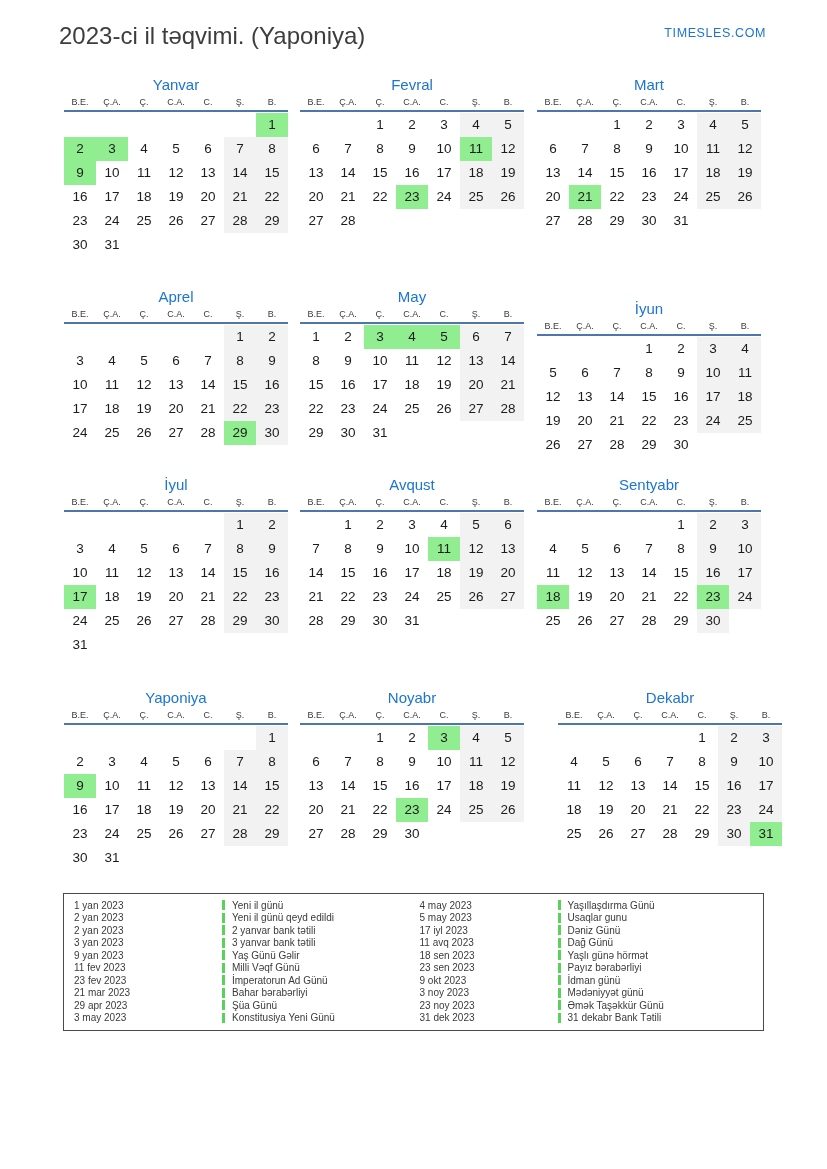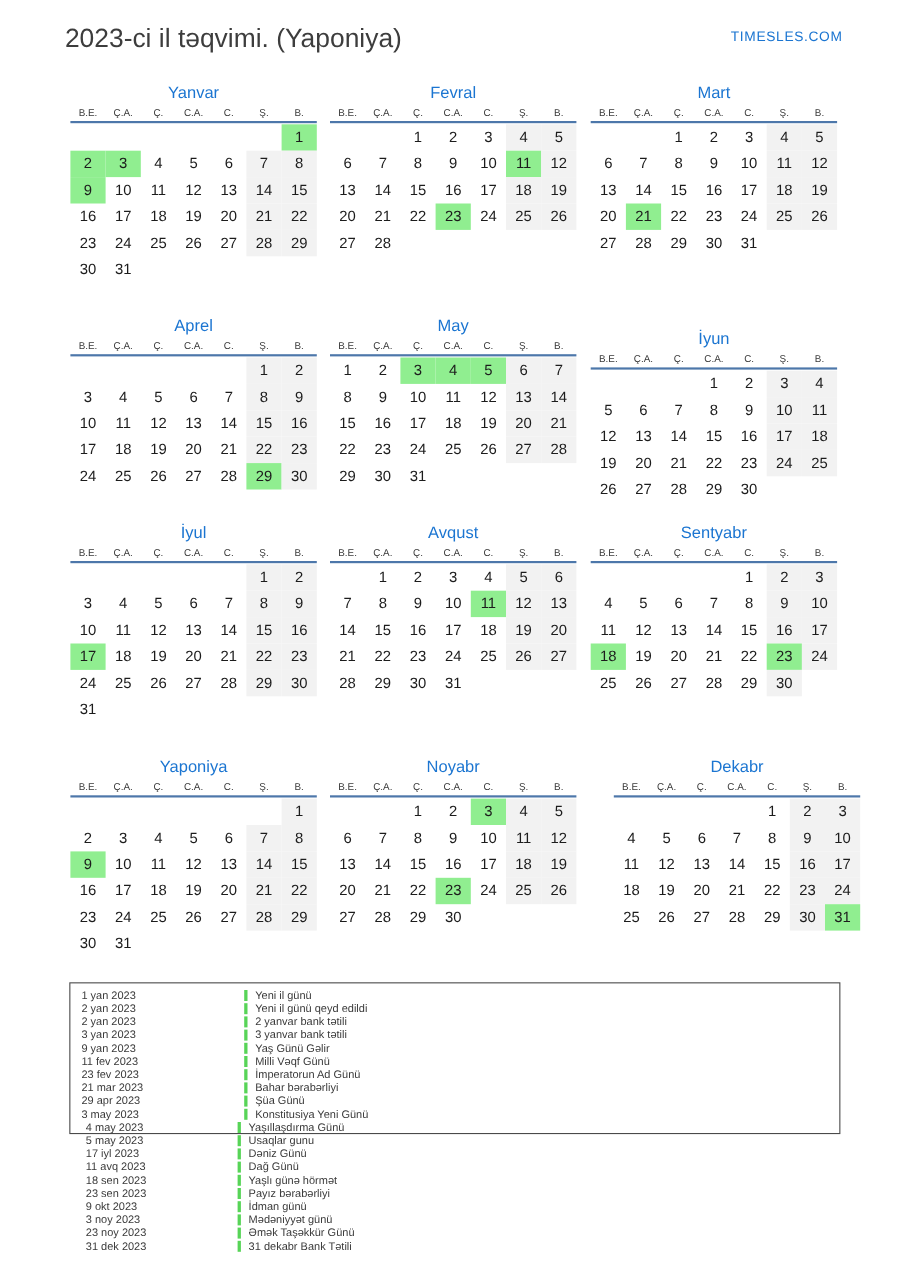--- a/index.html
+++ b/index.html
@@ -11,21 +11,21 @@
   .month{position:absolute;width:224px;}
   .month-title{text-align:center;font-size:15px;height:22px;line-height:22px;color:var(--accent,#1b75d1);}
   .weekday-row{display:flex;border-bottom:2px solid var(--headline,#4d77aa);padding-bottom:3px;margin-top:1px;}
   .weekday{width:32px;text-align:center;font-size:9px;color:#3a3a3a;}
   .weeks{margin-top:1px;}
   .week-row{display:flex;}
   .day{width:32px;height:24px;line-height:24px;text-align:center;font-size:13.5px;color:#1c1c1c;}
   .day.weekend{background:var(--weekend,#f2f2f2);}
   .day.holiday{background:var(--holiday,#90ee90);}
   .legend{position:absolute;left:63px;top:893px;width:701px;height:138px;border:1px solid #4a4a4a;
-          box-sizing:border-box;display:grid;grid-template-columns:1fr;padding:5px 16px 6px 0;}
+          box-sizing:border-box;display:grid;grid-template-columns:1fr 1fr;padding:5px 16px 6px 0;}
   .legend-col{display:flex;flex-direction:column;justify-content:space-between;}
   .legend-row{display:flex;align-items:center;font-size:10px;color:#3a3a3a;height:12px;}
   .legend-date{width:148px;padding-left:10px;white-space:nowrap;}
   .legend-col.second .legend-date{width:138px;padding-left:14px;}
   .legend-marker{width:3px;height:10px;flex:none;background:var(--legendbar,#57d457);}
   .legend-label{padding-left:7px;white-space:nowrap;}
 </style>
 </head>
 <body>
 

